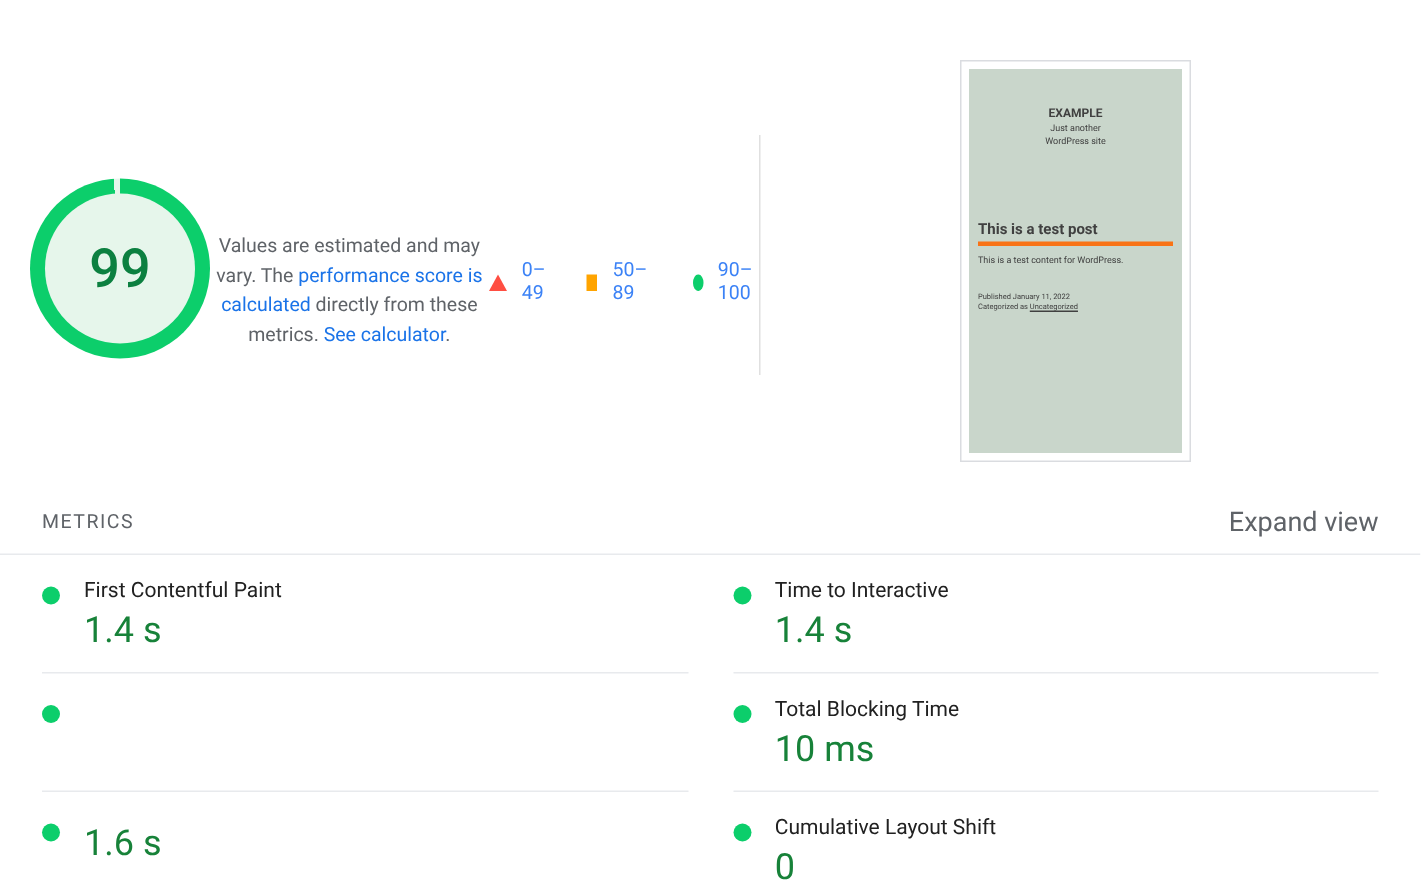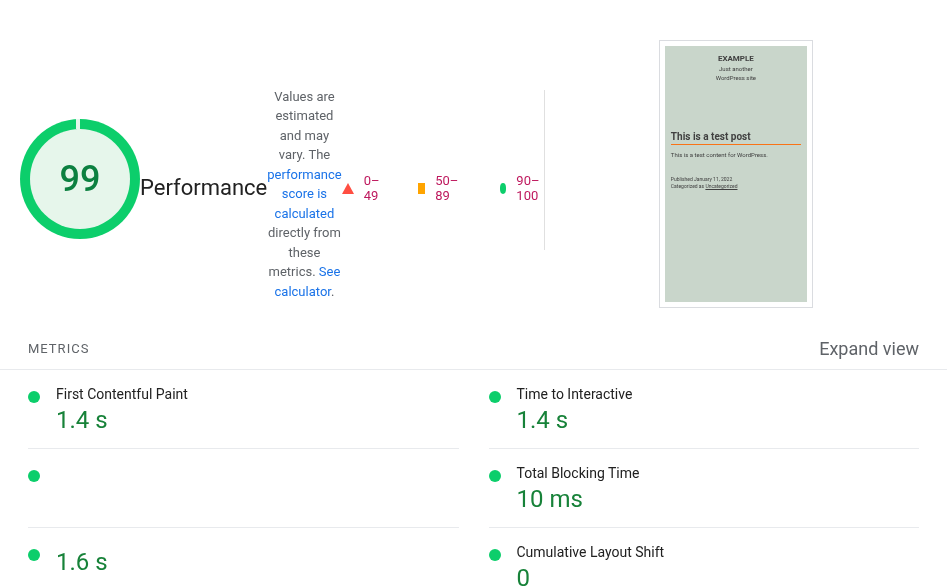--- a/index.html
+++ b/index.html
@@ -71,24 +71,24 @@
   font-size: 13px;
   color: #5f6368;
   text-align: center;
   margin-top: 30px;
   max-width: 400px;
   line-height: 1.5;
 }
 .disclaimer .link { color: #1a73e8; cursor: pointer; }
 .legend {
   display: flex;
-  gap: 38px;
+  gap: 27px;
   margin-top: 18px;
   font-size: 13px;
-  color: #be185d;
+  color: #3b82f6;
   align-items: center;
 }
 .legend-item { display: flex; align-items: center; gap: 10px; }
 .tri {
   width: 0; height: 0;
   border-left: 6px solid transparent;
   border-right: 6px solid transparent;
   border-bottom: 11px solid #ff4e42;
 }
 .sq { width: 11px; height: 11px; background: #ffa400; }
@@ -101,23 +101,23 @@
 }
 .thumb-inner {
   width: 100%;
   height: 100%;
   background: #c9d6cb;
   padding: 8px 6px;
   font-size: 7px;
   color: #404040;
   position: relative;
 }
-.thumb-inner .ex-title { text-align: center; font-weight: bold; font-size: 8px; margin-top: 0;}
+.thumb-inner .ex-title { text-align: center; font-weight: bold; font-size: 8px; margin-top: 17px;}
 .thumb-inner .ex-sub { text-align: center; font-size: 6px; margin-top: 2px;}
-.thumb-inner .post-title { font-weight: bold; font-size: 10px; margin-top: 50px; border-bottom: 1px solid #f97316; padding-bottom:2px;}
+.thumb-inner .post-title { font-weight: bold; font-size: 10px; margin-top: 50px; border-bottom: 3px solid #f97316; padding-bottom:2px;}
 .thumb-inner .post-content { font-size: 6px; margin-top: 6px;}
 .thumb-inner .post-meta { font-size: 5px; margin-top: 18px; line-height:1.4;}
 .thumb-inner .uncat { text-decoration: underline; }
 .metrics-header {
   display: flex;
   justify-content: space-between;
   align-items: center;
   padding: 20px 28px 10px 28px;
   border-bottom: 1px solid #e8eaed;
   margin-top: 10px;
@@ -160,21 +160,20 @@
 
 <div class="top">
   <div class="score-area">
     <div class="gauge">
       <div class="ring">
           <div class="ring-inner">
         <span class="score-num">99</span>
       </div>
         </div>
     </div>
-    <div class="perf-label">Performance</div>
     <div class="disclaimer">
       <span>Values are estimated and may vary. The </span><span class="link">performance score is calculated</span><span> directly from these metrics. </span><span class="link">See calculator</span>.
     </div>
     <div class="legend">
       <div class="legend-item">
         <div class="tri"></div>
         <span>0–49</span>
       </div>
       <div class="legend-item">
         <div class="sq"></div>

